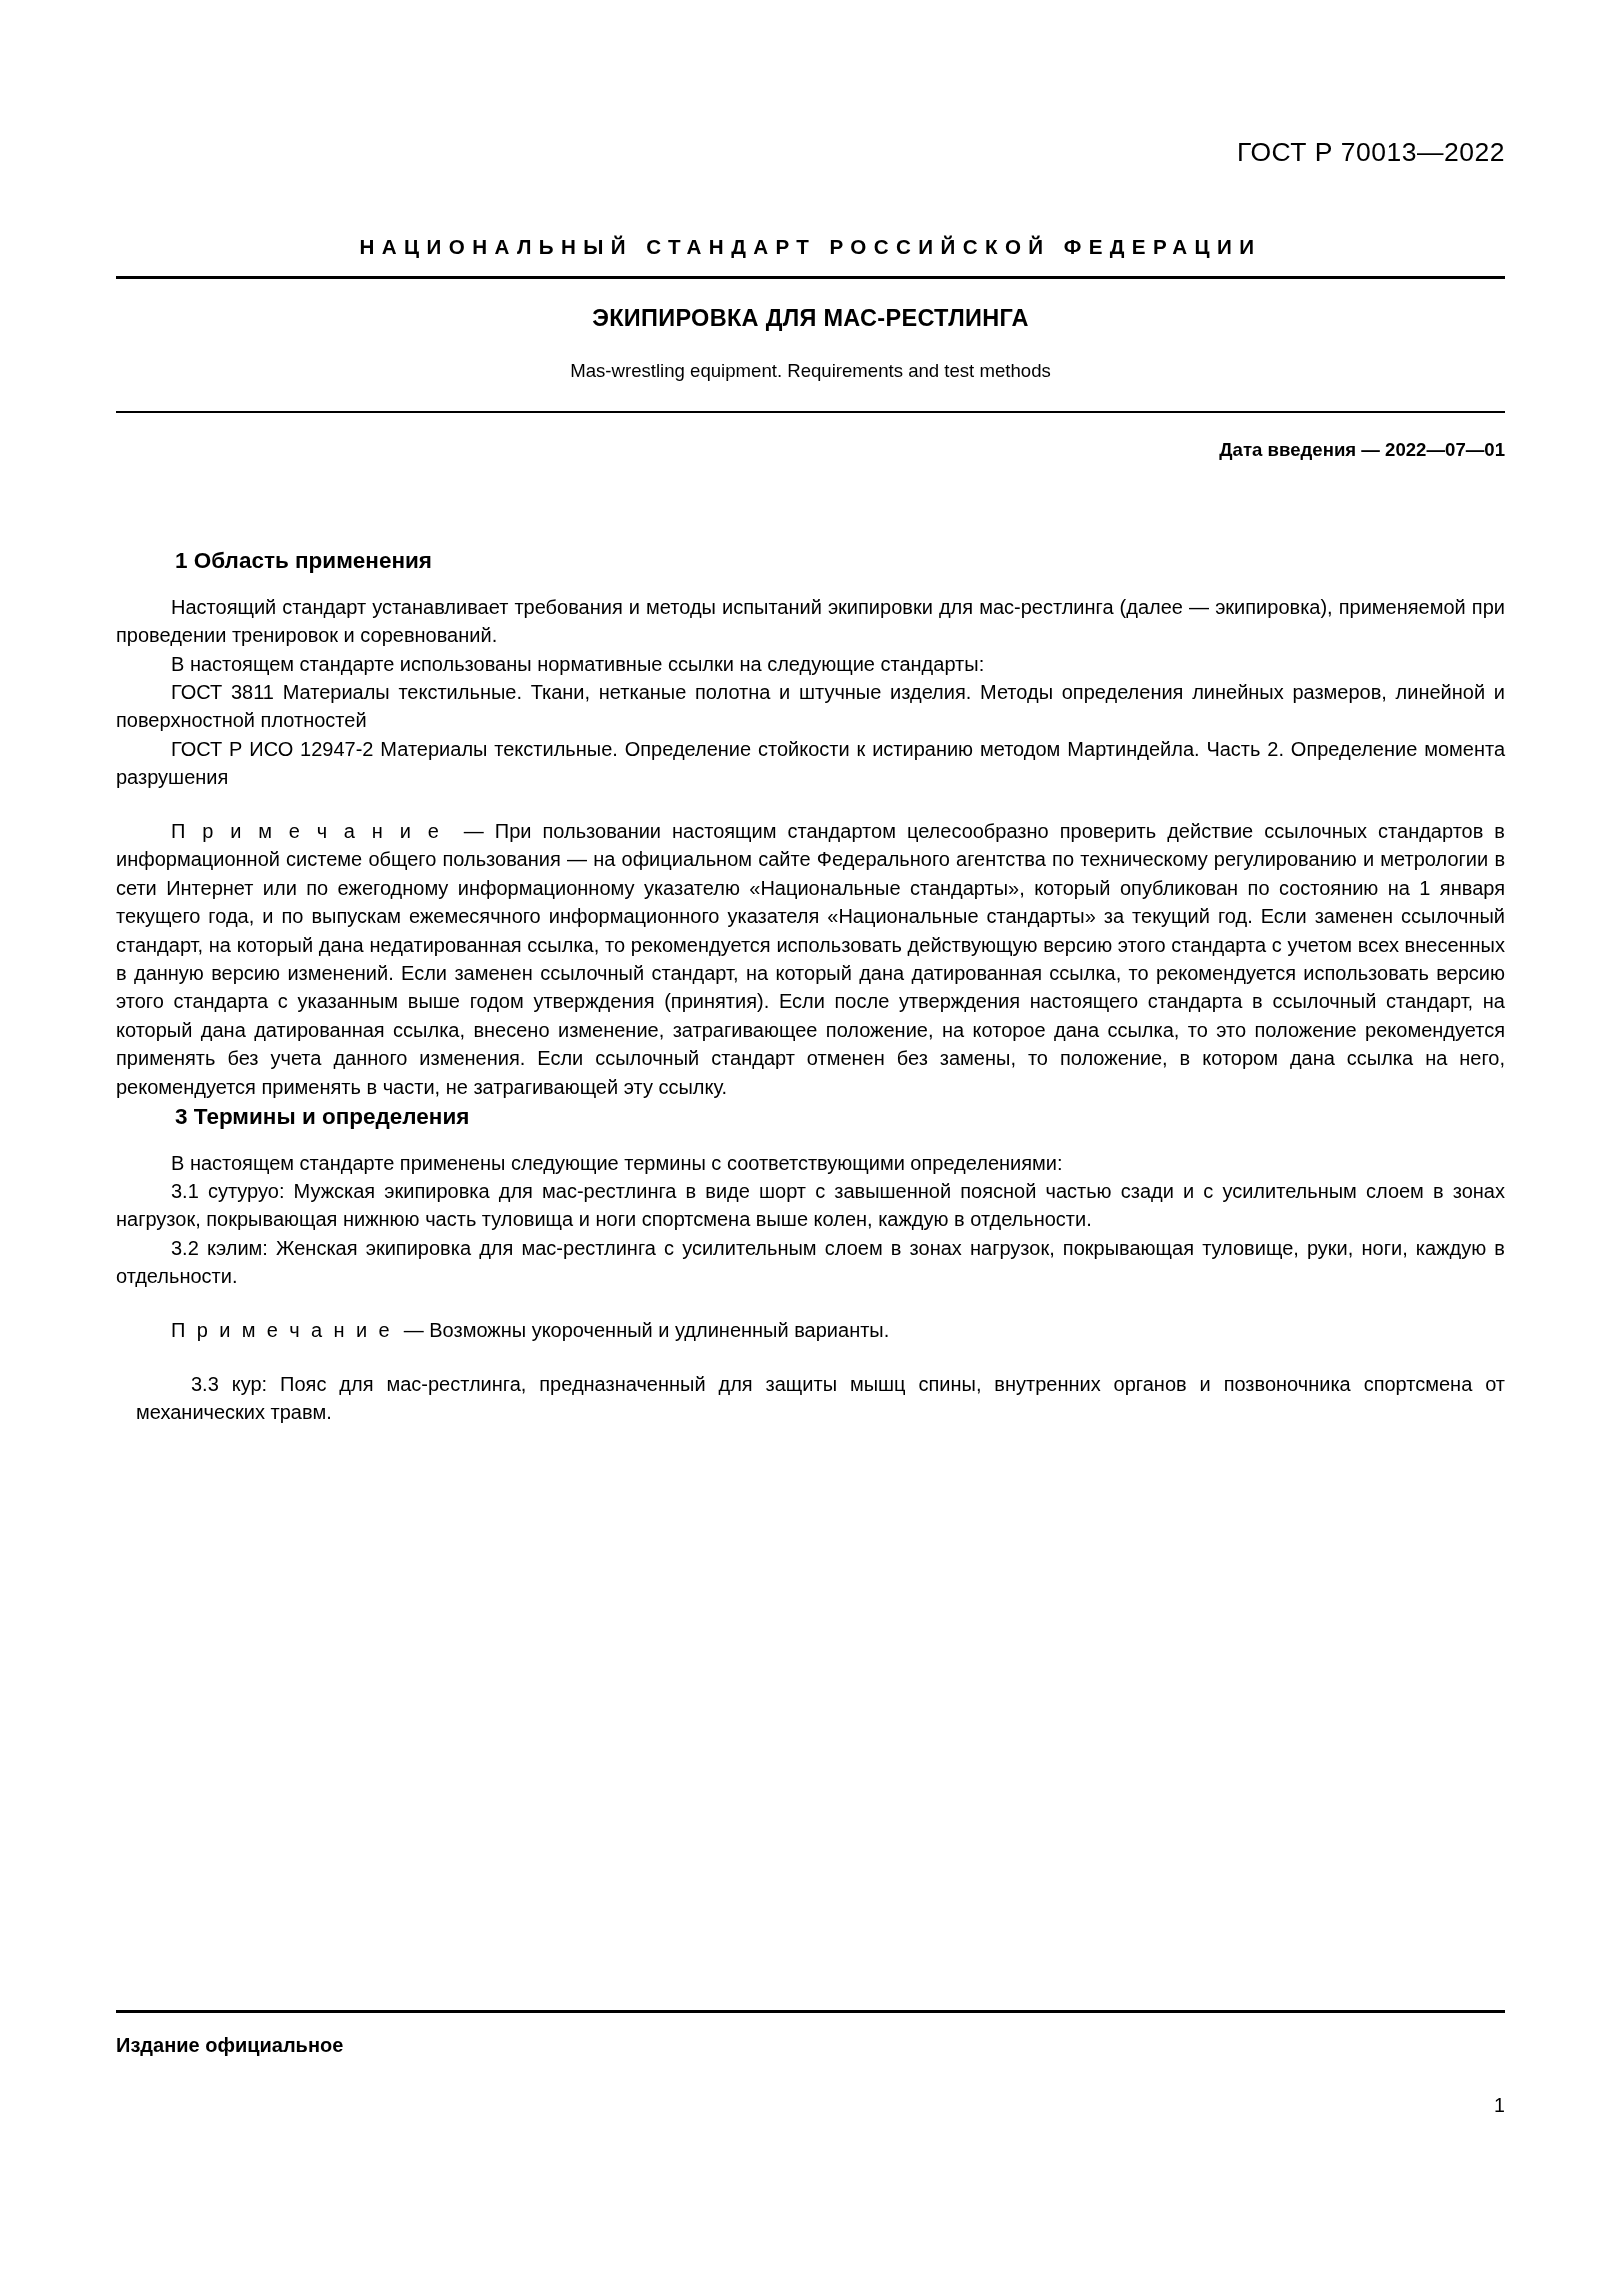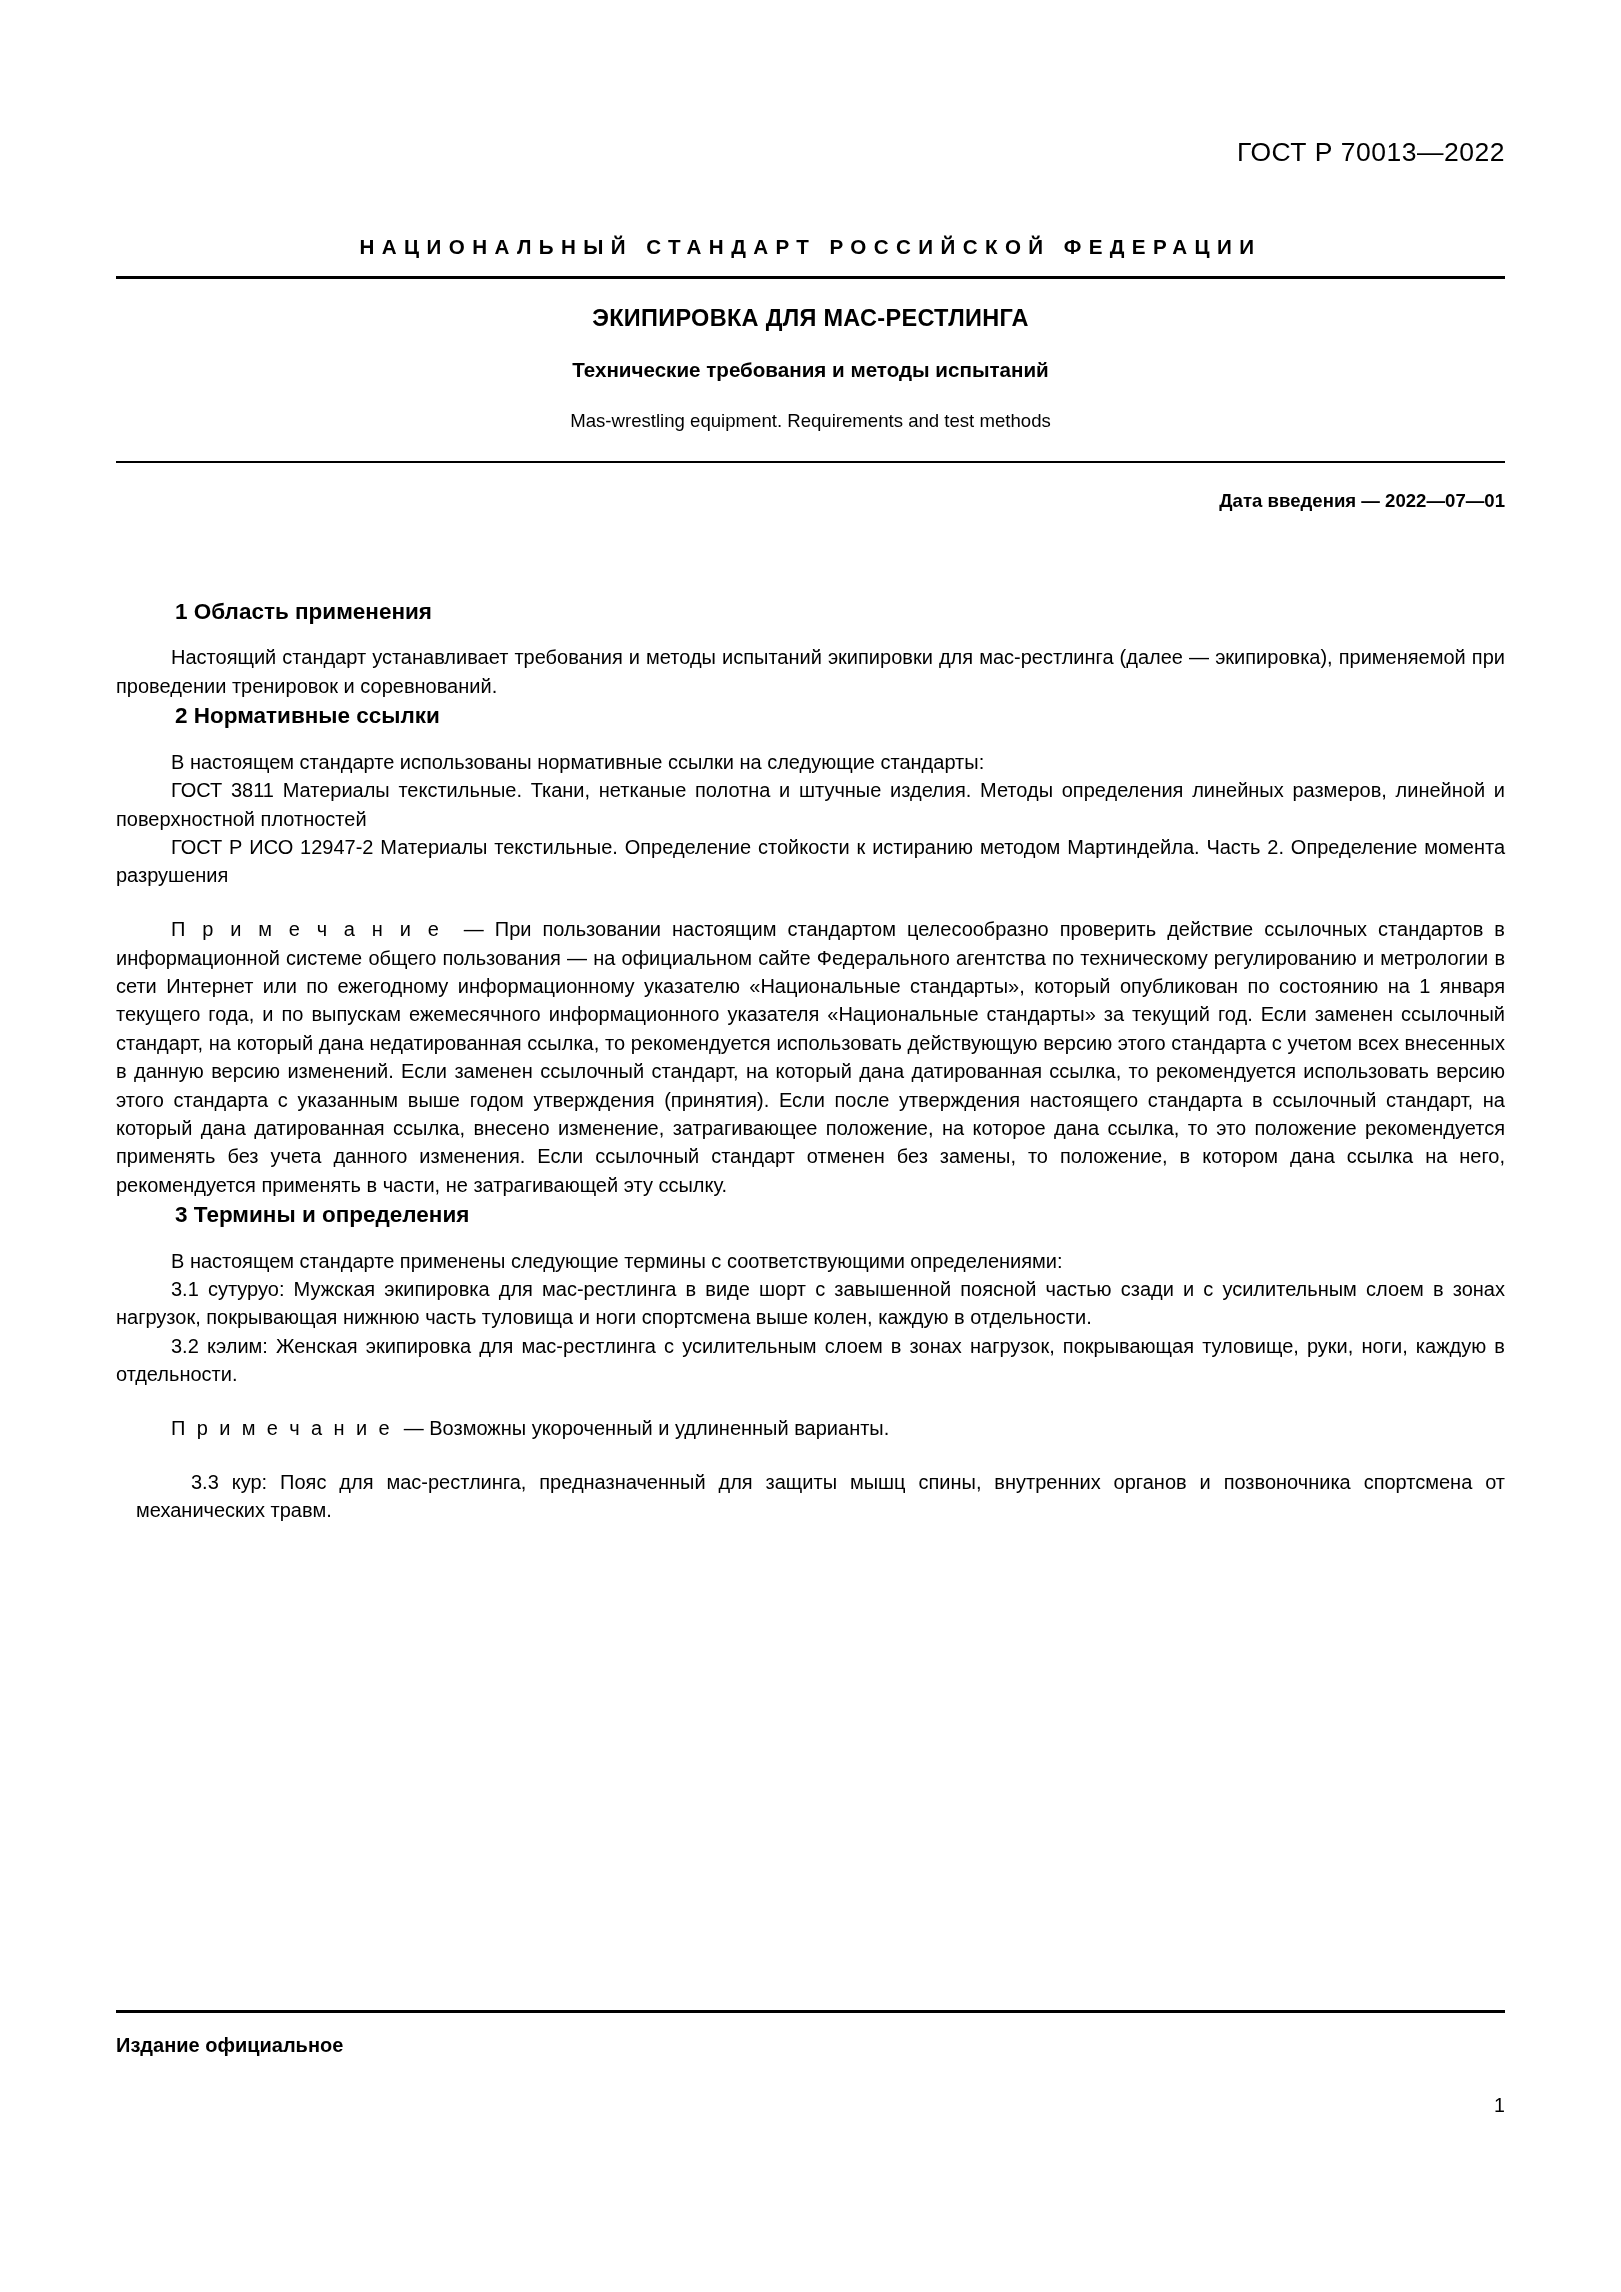--- a/index.html
+++ b/index.html
@@ -130,34 +130,32 @@
 <div class="page">
 
   <div class="std-number">ГОСТ Р 70013—2022</div>
 
   <div class="national-standard">НАЦИОНАЛЬНЫЙ СТАНДАРТ РОССИЙСКОЙ ФЕДЕРАЦИИ</div>
 
   <hr class="rule-thick">
 
   <div class="title-block">
     <div class="title-main">ЭКИПИРОВКА ДЛЯ МАС-РЕСТЛИНГА</div>
-    <div class="title-sub">Технические требования и методы испытаний</div>
     <div class="title-en">Mas-wrestling equipment. Requirements and test methods</div>
   </div>
 
   <hr class="rule-thin">
 
   <div class="intro-date">Дата введения — 2022—07—01</div>
 
   <div class="content">
 
     <h2 class="section">1  Область применения</h2>
     <p class="ind">Настоящий стандарт устанавливает требования и методы испытаний экипировки для мас-рестлинга (далее — экипировка), применяемой при проведении тренировок и соревнований.</p>
 
-    <h2 class="section sec-gap">2  Нормативные ссылки</h2>
     <p class="ind">В настоящем стандарте использованы нормативные ссылки на следующие стандарты:</p>
     <p class="ind">ГОСТ 3811 Материалы текстильные. Ткани, нетканые полотна и штучные изделия. Методы определения линейных размеров, линейной и поверхностной плотностей</p>
     <p class="ind">ГОСТ Р ИСО 12947-2 Материалы текстильные. Определение стойкости к истиранию методом Мартиндейла. Часть 2. Определение момента разрушения</p>
 
     <p class="ind note-block"><span class="sp">П р и м е ч а н и е</span>&nbsp; <span>— При пользовании настоящим стандартом целесообразно проверить действие ссылочных стандартов в информационной системе общего пользования — на официальном сайте Федерального агентства по техническому регулированию и метрологии в сети Интернет или по ежегодному информационному указателю «Национальные стандарты», который опубликован по состоянию на 1 января текущего года, и по выпускам ежемесячного информационного указателя «Национальные стандарты» за текущий год. Если заменен ссылочный стандарт, на который дана недатированная ссылка, то рекомендуется использовать действующую версию этого стандарта с учетом всех внесенных в данную версию изменений. Если заменен ссылочный стандарт, на который дана датированная ссылка, то рекомендуется использовать версию этого стандарта с указанным выше годом утверждения (принятия). Если после утверждения настоящего стандарта в ссылочный стандарт, на который дана датированная ссылка, внесено изменение, затрагивающее положение, на которое дана ссылка, то это положение рекомендуется применять без учета данного изменения. Если ссылочный стандарт отменен без замены, то положение, в котором дана ссылка на него, рекомендуется применять в части, не затрагивающей эту ссылку.</span></p>
 
     <h2 class="section sec-gap">3  Термины и определения</h2>
     <p class="ind">В настоящем стандарте применены следующие термины с соответствующими определениями:</p>
 
     <p class="ind"><span>3.1</span> <span class="b">сутуруо:</span> <span>Мужская экипировка для мас-рестлинга в виде шорт с завышенной поясной частью сзади и с усилительным слоем в зонах нагрузок, покрывающая нижнюю часть туловища и ноги спортсмена выше колен, каждую в отдельности.</span></p>

